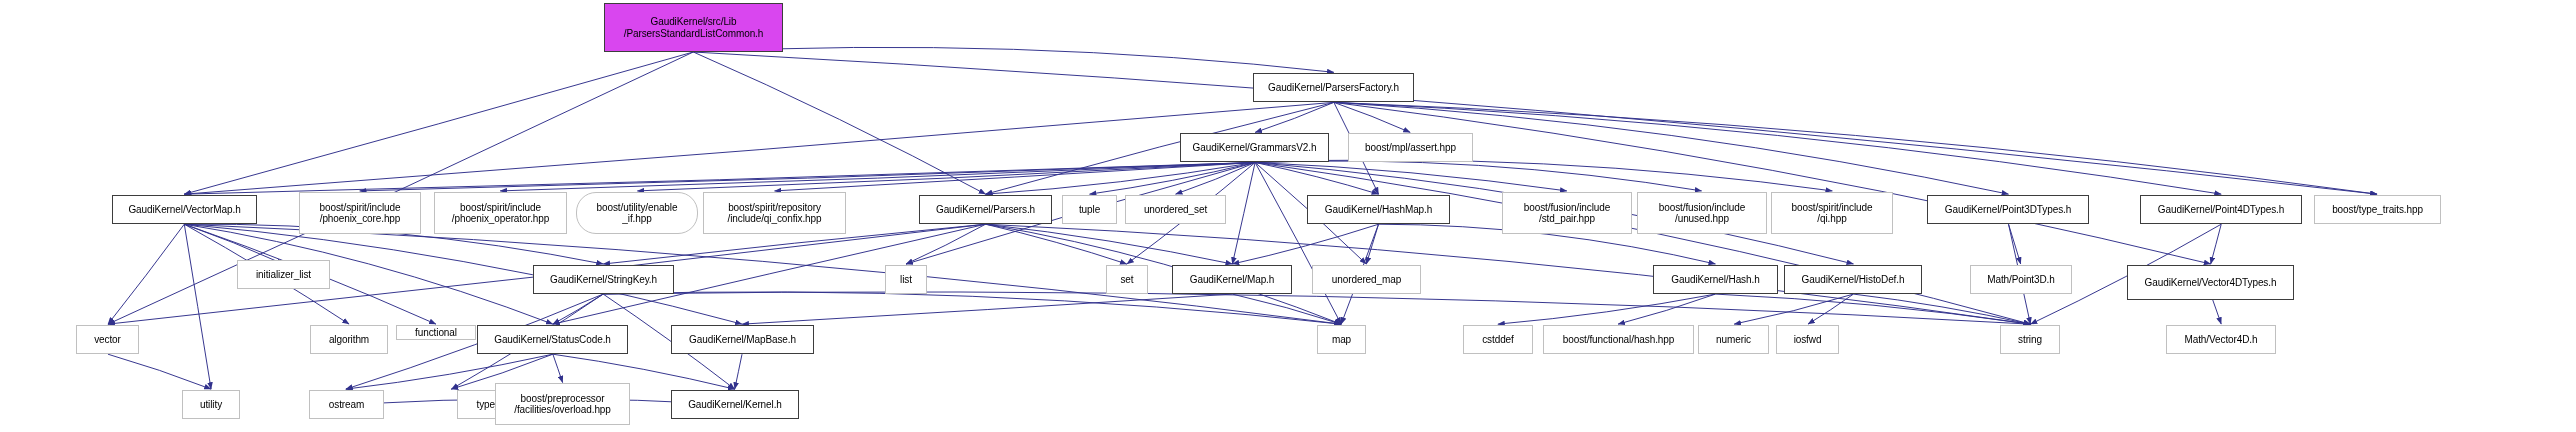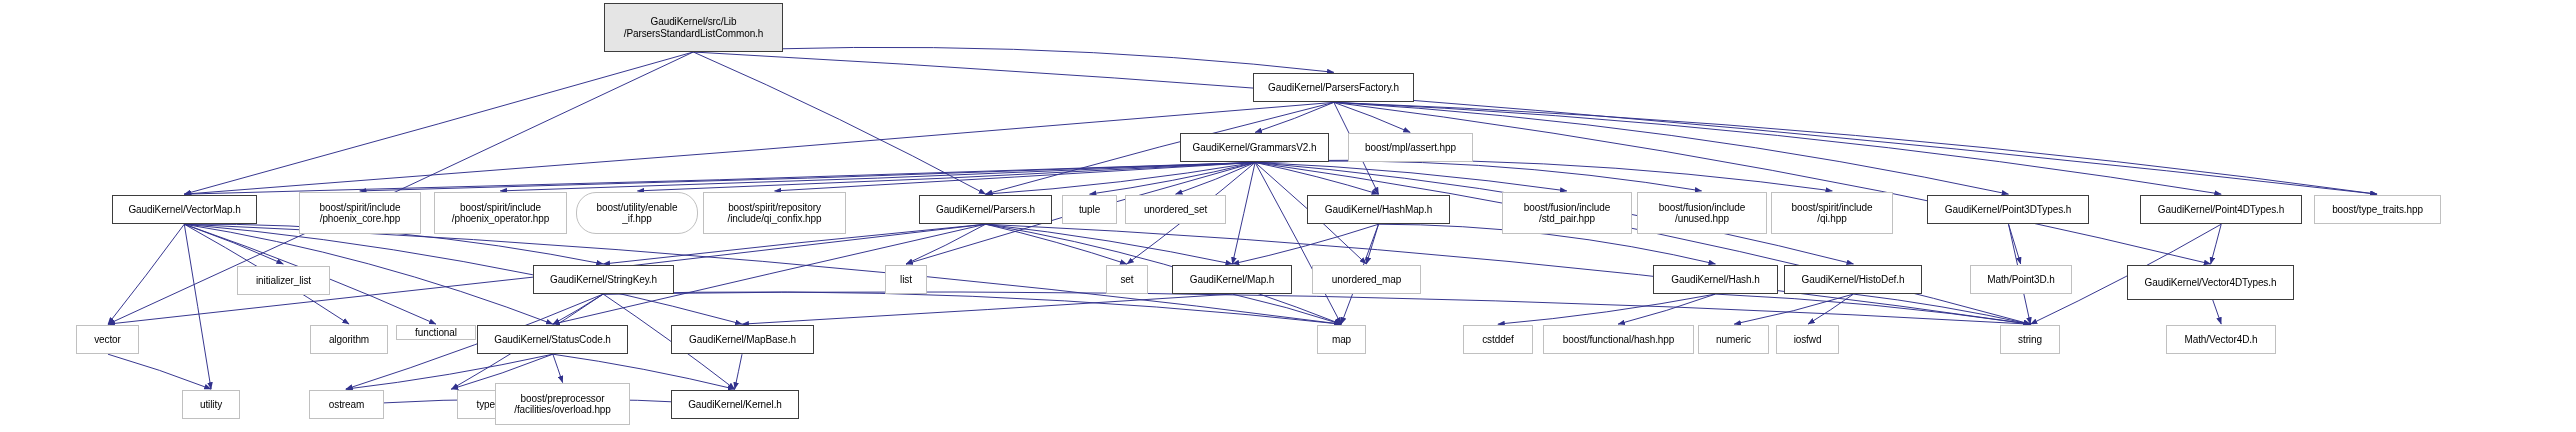--- a/index.html
+++ b/index.html
@@ -36,21 +36,21 @@
     font-size: 10px;
     line-height: 11.4px;
     white-space: pre;
     letter-spacing: -0.1px;
     z-index: 5;
   }
   .node.bold {
     border: 1.6px solid #3d3d3d;
   }
   .node.root {
-    background: #e5e5e5;
+    background: #d946ef;
     border: 1.6px solid #3d3d3d;
   }
   .node-label {
     display: block;
     width: 100%;
     padding: 0 1.6px;
   }
 </style>
 </head>
 <body>
@@ -166,21 +166,21 @@
       <div class="node bold" style="left: 1307px; top: 195px; width: 143px; height: 29px;"><span class="node-label">GaudiKernel/HashMap.h</span></div>
       <div class="node" style="left: 1502px; top: 192px; width: 130px; height: 42px;"><span class="node-label">boost/fusion/include
 /std_pair.hpp</span></div>
       <div class="node" style="left: 1637px; top: 192px; width: 130px; height: 42px;"><span class="node-label">boost/fusion/include
 /unused.hpp</span></div>
       <div class="node" style="left: 1771px; top: 192px; width: 122px; height: 42px;"><span class="node-label">boost/spirit/include
 /qi.hpp</span></div>
       <div class="node bold" style="left: 1927px; top: 195px; width: 162px; height: 29px;"><span class="node-label">GaudiKernel/Point3DTypes.h</span></div>
       <div class="node bold" style="left: 2140px; top: 195px; width: 162px; height: 29px;"><span class="node-label">GaudiKernel/Point4DTypes.h</span></div>
       <div class="node" style="left: 2314px; top: 195px; width: 127px; height: 29px;"><span class="node-label">boost/type_traits.hpp</span></div>
-      <div class="node" style="left: 237px; top: 266px; width: 93px; height: 29px;"><span class="node-label">initializer_list</span></div>
+      <div class="node" style="left: 237px; top: 260px; width: 93px; height: 29px;"><span class="node-label">initializer_list</span></div>
       <div class="node bold" style="left: 533px; top: 265px; width: 141px; height: 29px;"><span class="node-label">GaudiKernel/StringKey.h</span></div>
       <div class="node" style="left: 885px; top: 265px; width: 42px; height: 29px;"><span class="node-label">list</span></div>
       <div class="node" style="left: 1106px; top: 265px; width: 42px; height: 29px;"><span class="node-label">set</span></div>
       <div class="node bold" style="left: 1172px; top: 265px; width: 120px; height: 29px;"><span class="node-label">GaudiKernel/Map.h</span></div>
       <div class="node" style="left: 1312px; top: 265px; width: 109px; height: 29px;"><span class="node-label">unordered_map</span></div>
       <div class="node bold" style="left: 1653px; top: 265px; width: 125px; height: 29px;"><span class="node-label">GaudiKernel/Hash.h</span></div>
       <div class="node bold" style="left: 1784px; top: 265px; width: 138px; height: 29px;"><span class="node-label">GaudiKernel/HistoDef.h</span></div>
       <div class="node" style="left: 1970px; top: 265px; width: 102px; height: 29px;"><span class="node-label">Math/Point3D.h</span></div>
       <div class="node bold" style="left: 2127px; top: 265px; width: 167px; height: 35px;"><span class="node-label">GaudiKernel/Vector4DTypes.h</span></div>
       <div class="node" style="left: 76px; top: 325px; width: 63px; height: 29px;"><span class="node-label">vector</span></div>

